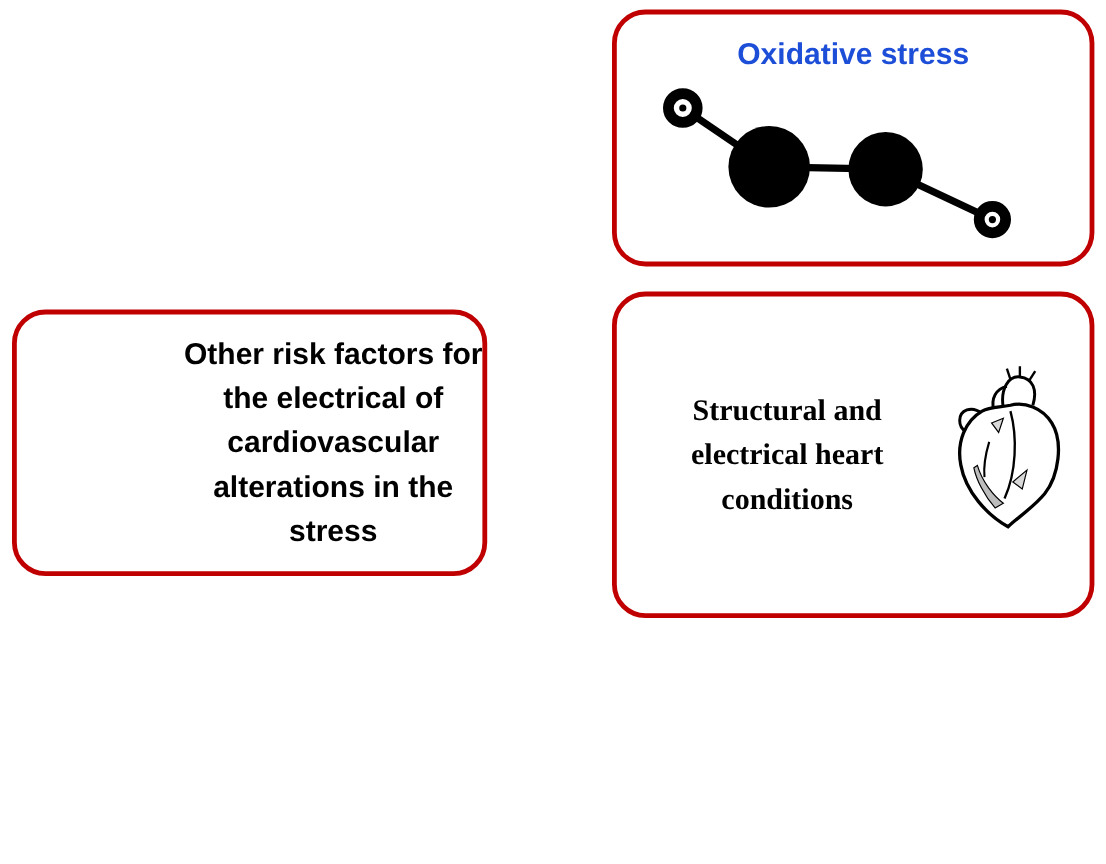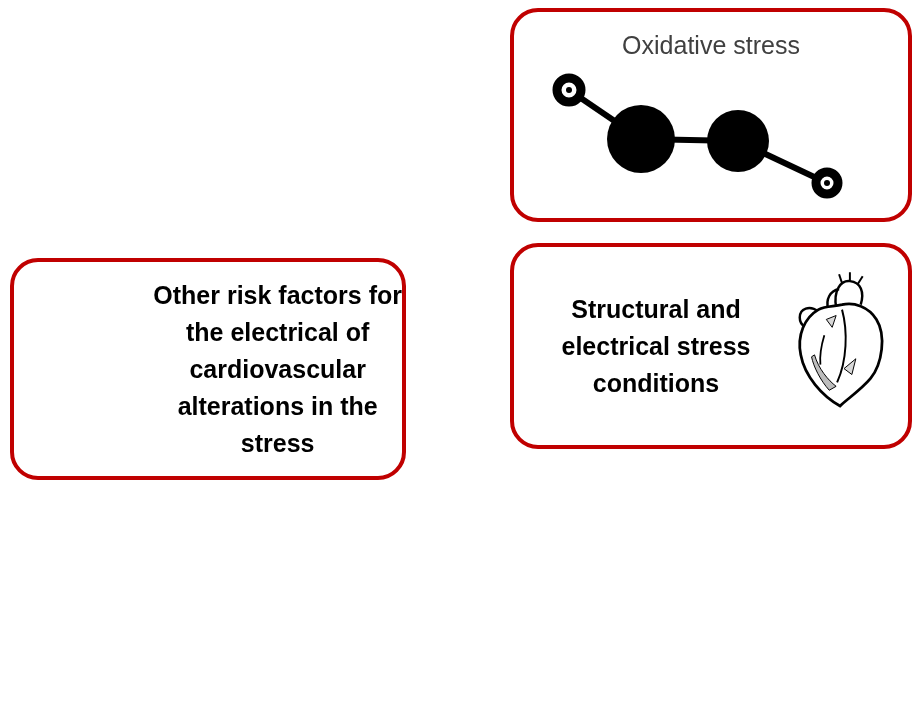--- a/index.html
+++ b/index.html
@@ -17,41 +17,41 @@
   }
   .rbox {
     position: absolute;
     border: 4px solid #c00000;
     border-radius: 28px;
     background: #ffffff;
     box-sizing: border-box;
   }
   .box-title {
     text-align: center;
-    font-weight: 400;
+    font-weight: 700;
     font-size: 25px;
-    color: #404040;
+    color: #1d4ed8;
     line-height: 34px;
   }
   
   #box-oxidative { left: 510px; top: 8px; width: 402px; height: 214px; }
   #box-oxidative .box-title { padding-top: 16px; }
   #box-oxidative svg { display: block; margin: 4px auto 0 auto; }
 
   
   #box-risk { left: 10px; top: 258px; width: 396px; height: 222px;
               display: flex; align-items: center; justify-content: flex-end; }
   #box-risk .multiline {
     text-align: center; font-weight: 700; font-size: 25px;
     color: #000000; line-height: 37px;
   }
 
   
-  #box-structural { left: 510px; top: 243px; width: 402px; height: 206px;
-                    display: flex; align-items: center; }
+  #box-structural { left: 510px; top: 243px; width: 402px; height: 272px;
+                    display: flex; align-items: center; font-family: Liberation Serif, serif; }
   #box-structural .text-col {
     flex: 0 0 248px; padding-left: 18px;
     text-align: center; font-weight: 700; font-size: 25px;
     color: #000000; line-height: 37px;
   }
   #box-structural .icon-col { flex: 1; display: flex; justify-content: center; }
 
   
   #box-genetic { left: 510px; top: 487px; width: 402px; height: 225px; }
   #box-genetic .box-title { padding-top: 18px; }
@@ -85,21 +85,21 @@
       <span class="line">the electrical of</span>
       <span class="line">cardiovascular</span>
       <span class="line">alterations in the</span>
       <span class="line">stress</span>
     </div>
   </div>
 
   <div class="rbox" id="box-structural">
     <div class="text-col">
       <span class="line">Structural and</span>
-      <span class="line">electrical stress</span>
+      <span class="line">electrical heart</span>
       <span class="line">conditions</span>
     </div>
     <div class="icon-col">
       <svg width="118" height="150" viewBox="0 0 120 150" aria-hidden="true">
 
         <path d="M 52,36 C 49,18 57,8 66,9 C 77,10 81,20 77,33" fill="#ffffff" stroke="#000" stroke-width="2.5"></path>
         <line x1="58" y1="11" x2="55" y2="2" stroke="#000" stroke-width="2"></line>
         <line x1="66" y1="9" x2="66" y2="0" stroke="#000" stroke-width="2"></line>
         <line x1="74" y1="12" x2="79" y2="4" stroke="#000" stroke-width="2"></line>
 

